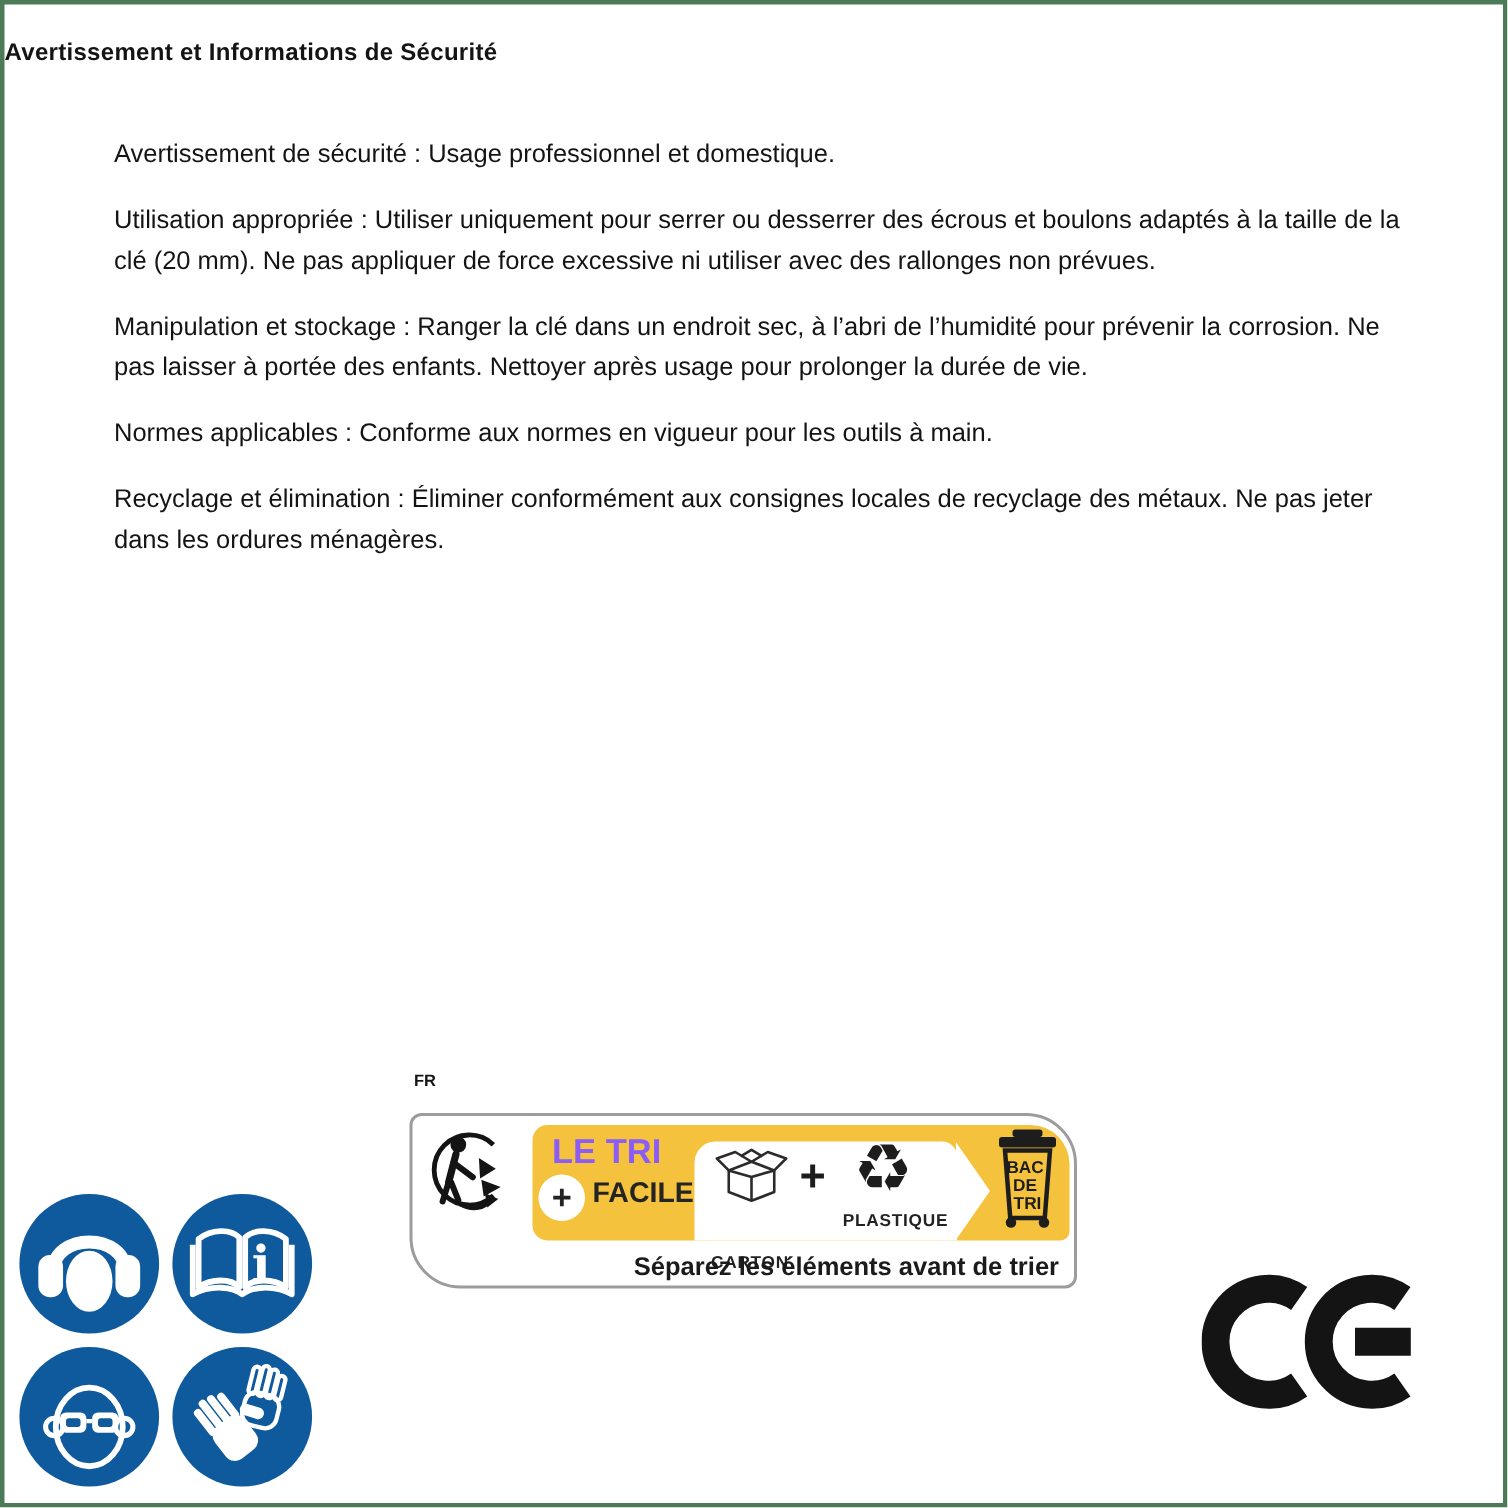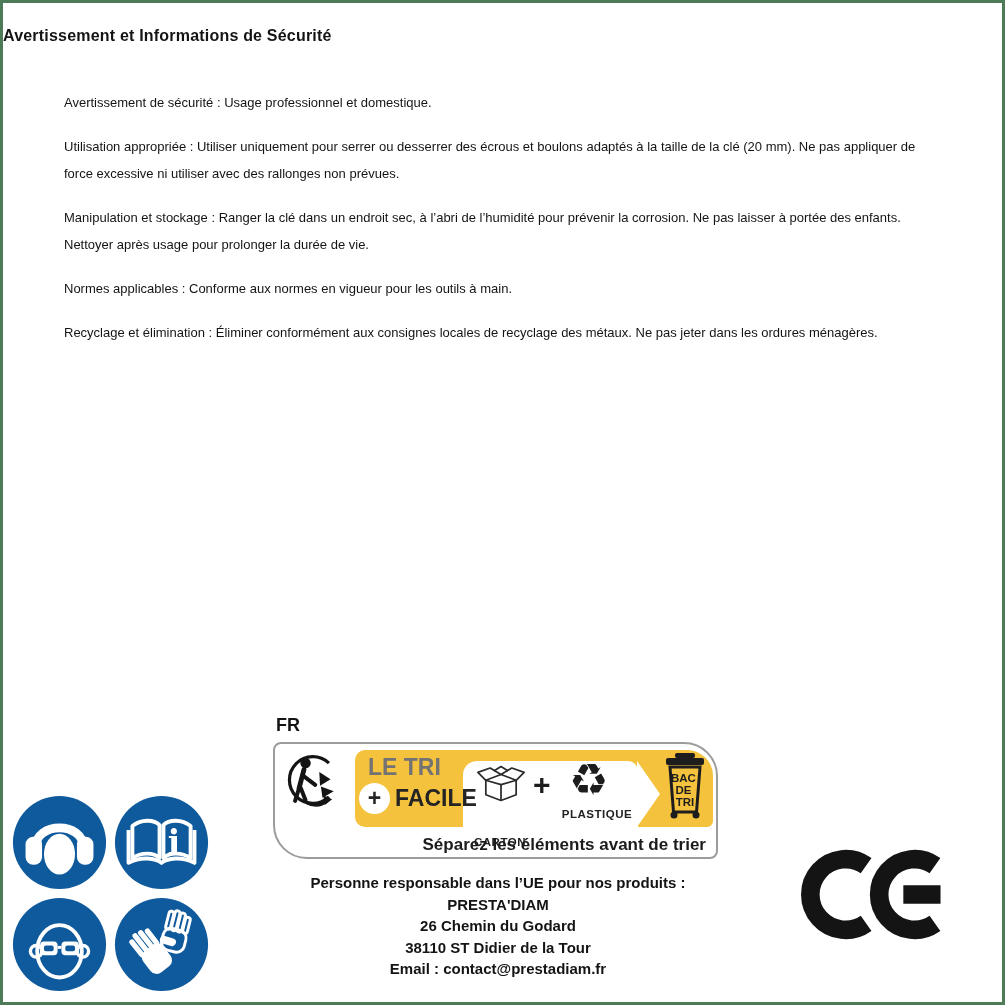--- a/index.html
+++ b/index.html
@@ -3,43 +3,43 @@
 <meta charset="utf-8">
 <style>
   html,body{margin:0;padding:0;background:#fff;}
   .page{
     position:relative;width:1005px;height:1005px;box-sizing:border-box;
     background:#fff;border:3px solid var(--page-border,#4e7b57);
     font-family:"Liberation Sans",sans-serif;color:var(--ink,#141414);overflow:hidden;
   }
   .title{position:absolute;top:24px;left:0;width:100%;text-align:left;
     font-weight:bold;font-size:16px;letter-spacing:.2px;}
-  .body-text{position:absolute;left:61px;top:86px;width:872px;font-size:13px;line-height:27px;}
+  .body-text{position:absolute;left:73px;top:86px;width:872px;font-size:17px;line-height:27px;}
   .body-text p{margin:0 0 17px 0;}
 
   
   .picto-grid{position:absolute;left:8px;top:791px;display:grid;
     grid-template-columns:97px 97px;grid-gap:5px;}
   .picto{width:97px;height:97px;}
 
   
-  .fr-code{position:absolute;left:273px;top:712px;font-weight:bold;font-size:18px;}
+  .fr-code{position:absolute;left:273px;top:712px;font-weight:bold;font-size:11px;}
   .tri-label{position:absolute;left:270px;top:739px;width:445px;height:117px;
     background:#fff;border:2px solid var(--label-border,#9c9c9c);
     border-radius:8px 34px 8px 34px;box-sizing:border-box;}
   .tri-band{position:absolute;left:80px;top:6px;width:358px;height:77px;
     background:var(--tri-yellow,#f5c23d);border-radius:10px 26px 6px 10px;}
   .tri-window{position:absolute;left:188px;top:17px;width:175px;height:66px;
     background:#fff;border-radius:14px 10px 0 0;}
   .tri-arrowhead{position:absolute;left:362px;top:17px;width:23px;height:66px;
     background:#fff;clip-path:polygon(0 0,100% 50%,0 100%);}
-  .letri{position:absolute;left:93px;top:10px;font-size:23px;font-weight:900;color:#737373;}
+  .letri{position:absolute;left:93px;top:10px;font-size:23px;font-weight:900;color:#8b5cf6;}
   .plus-circle{position:absolute;left:84px;top:39px;width:31px;height:31px;border-radius:50%;
     background:#fff;text-align:center;line-height:30px;font-size:23px;font-weight:900;color:#242424;}
-  .facile{position:absolute;left:120px;top:41px;font-size:23px;font-weight:900;color:#242424;}
+  .facile{position:absolute;left:120px;top:41px;font-size:19px;font-weight:900;color:#242424;}
   .carton-icon{position:absolute;left:200px;top:15px;}
   .mat-label{position:absolute;top:64px;font-size:11.5px;font-weight:bold;
     letter-spacing:.5px;text-align:center;color:#222;}
   .carton-label{left:190px;width:70px;margin-top:28px;}
   .plastique-label{left:276px;width:92px;}
   .mat-plus{position:absolute;left:258px;top:24px;font-size:30px;font-weight:bold;color:#1d1d1d;}
   .recycle-glyph{position:absolute;left:294px;top:13px;font-size:44px;line-height:46px;
     font-family:"DejaVu Sans",sans-serif;color:#1d1d1d;}
   .bin-icon{position:absolute;left:388px;top:8px;}
   .tri-footnote{position:absolute;right:10px;top:91px;
@@ -161,27 +161,20 @@
       <text x="22" text-anchor="middle" font-family="Liberation Sans,sans-serif" font-size="11.5" font-weight="bold" fill="#1d1d1d">
         <tspan x="22" y="30">BAC</tspan>
         <tspan x="22" y="42">DE</tspan>
         <tspan x="22" y="54">TRI</tspan>
       </text>
     </svg>
 
     <div class="tri-footnote">Séparez les éléments avant de trier</div>
   </div>
 
-  <div class="address">
-      <div>Personne responsable dans l’UE pour nos produits :</div>
-      <div>PRESTA'DIAM</div>
-      <div>26 Chemin du Godard</div>
-      <div>38110 ST Didier de la Tour</div>
-      <div>Email : contact@prestadiam.fr</div>
-    </div>
 
   <svg class="ce-mark" width="160" height="97" viewBox="0 0 172 104">
     <g stroke="#141414" stroke-width="20" fill="none">
       <path d="M70,21 A38,38 0 1 0 70,83"></path>
       <path d="M144,21 A38,38 0 1 0 144,83"></path>
       <path d="M110,52 L150,52"></path>
     </g>
   </svg>
 
 </div>

